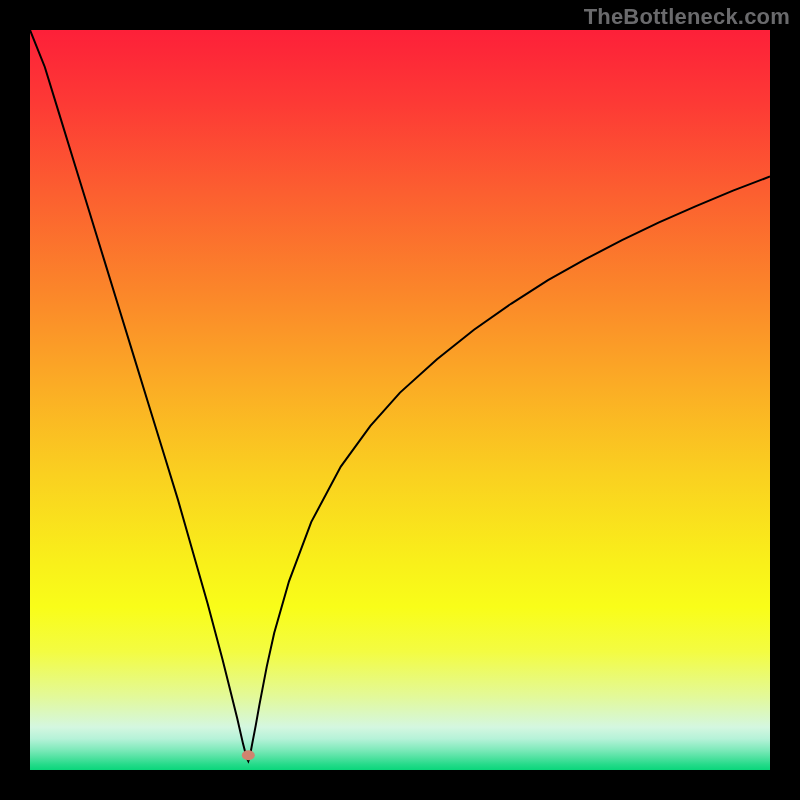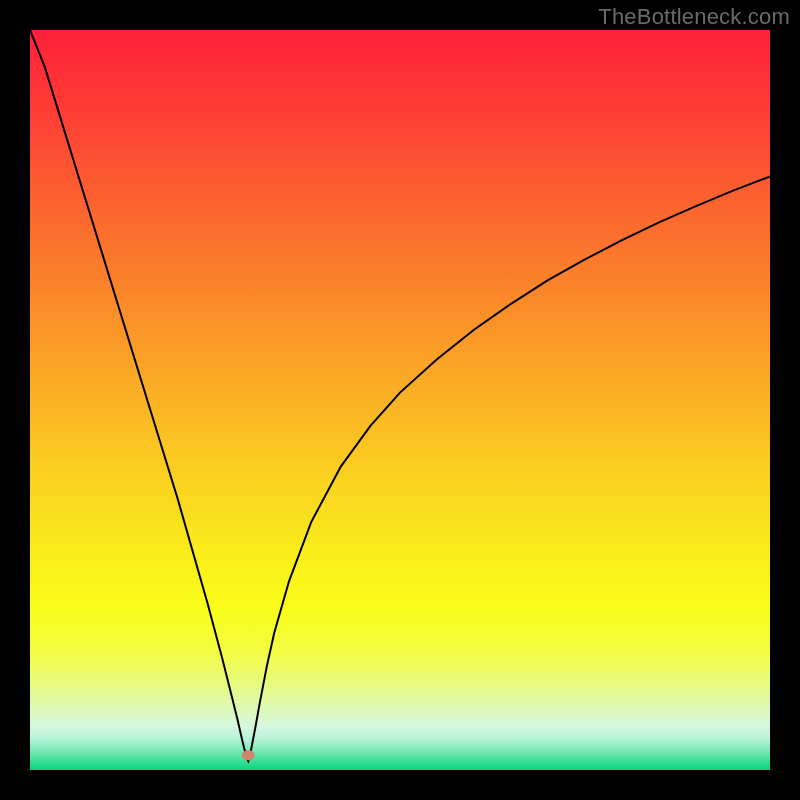--- a/index.html
+++ b/index.html
@@ -24,21 +24,21 @@
     width: 740px;
     height: 740px;
     overflow: hidden;
   }
   .watermark {
     position: absolute;
     top: 4px;
     right: 10px;
     color: #6a6a6c;
     font-size: 22px;
-    font-weight: 400;
+    font-weight: 700;
     letter-spacing: 0.2px;
     user-select: none;
   }
   svg {
     display: block;
   }
 </style>
 </head>
 <body>
 

